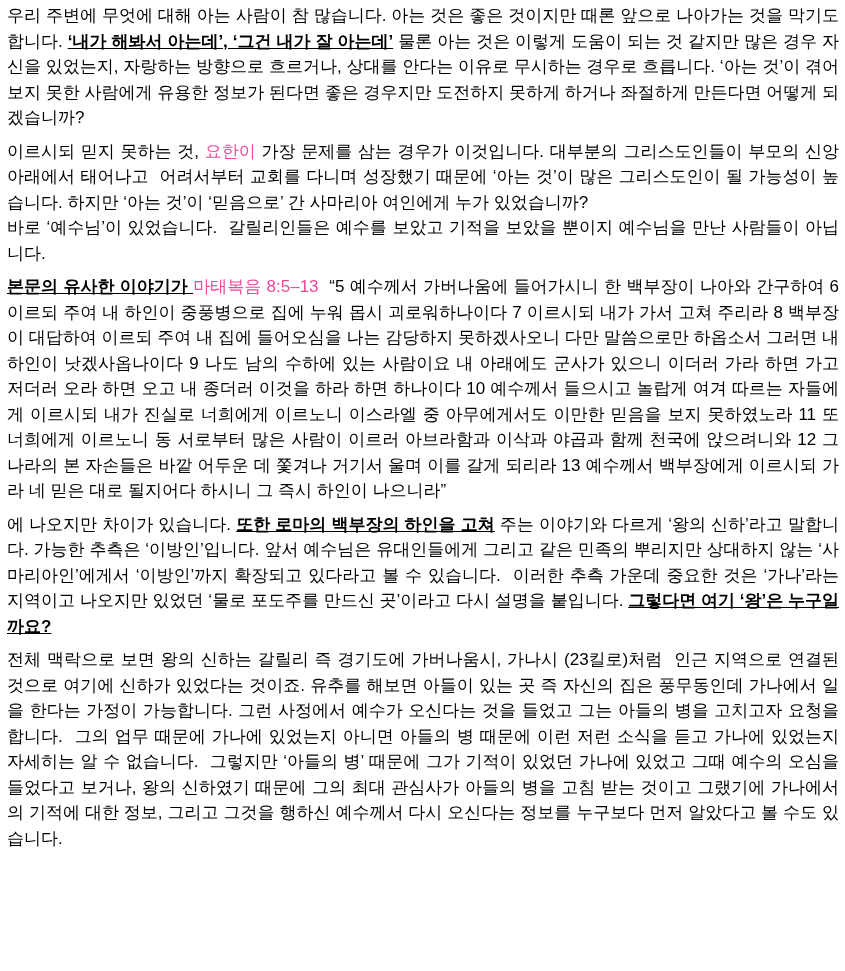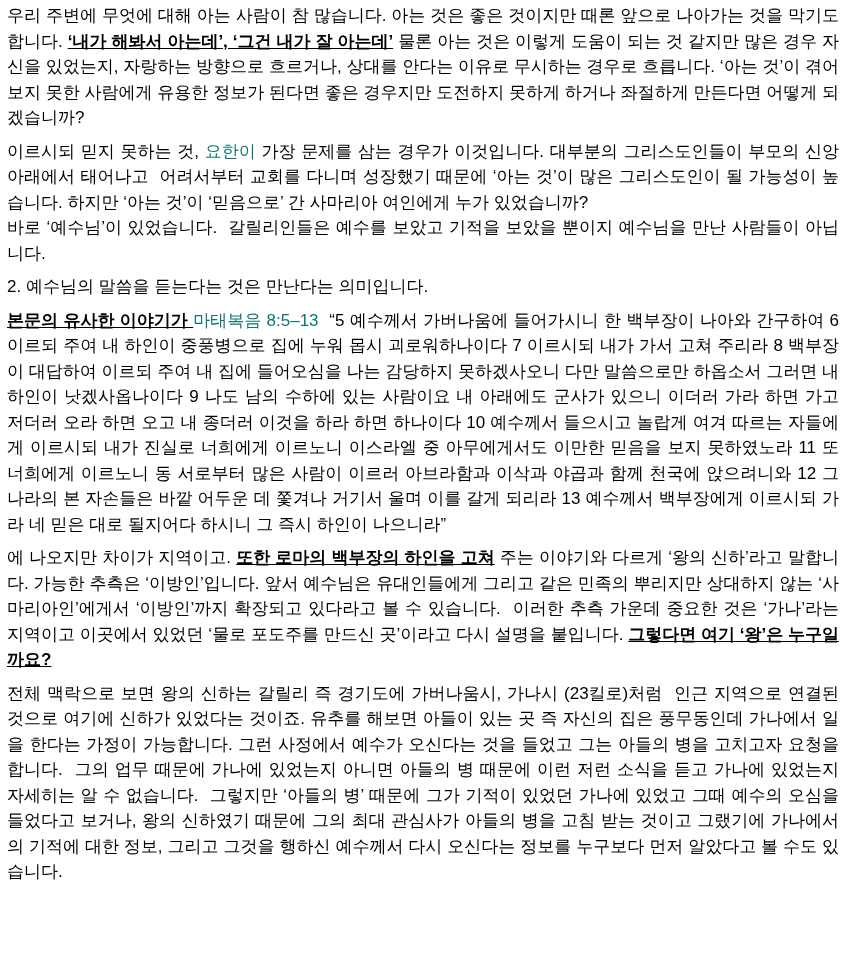--- a/index.html
+++ b/index.html
@@ -22,38 +22,37 @@
   .doc {
     width: 100%;
   }
   p.para {
     margin: 0 0 8px 0;
     white-space: pre-wrap;
     word-break: break-all;
   }
   .b { font-weight: bold; text-decoration: underline; }
   .link {
-    color: #0f766e;
+    color: #ec4899;
     cursor: pointer;
     text-decoration: none;
   }
 </style>
 </head>
 <body>
 
 <div class="doc">
 
   <p class="para"><span>우리 주변에 무엇에 대해 아는 사람이 참 많습니다. 아는 것은 좋은 것이지만 때론 앞으로 나아가는 것을 막기도 합니다. </span><span class="b">‘내가 해봐서 아는데’, ‘그건 내가 잘 아는데’</span><span> 물론 아는 것은 이렇게 도움이 되는 것 같지만 많은 경우 자신을 있었는지, 자랑하는 방향으로 흐르거나, 상대를 안다는 이유로 무시하는 경우로 흐릅니다. ‘아는 것’이 겪어보지 못한 사람에게 유용한 정보가 된다면 좋은 경우지만 도전하지 못하게 하거나 좌절하게 만든다면 어떻게 되겠습니까?</span></p>
 
   <p class="para"><span>이르시되 믿지 못하는 것, </span><span class="link">요한이</span><span> 가장 문제를 삼는 경우가 이것입니다. 대부분의 그리스도인들이 부모의 신앙 아래에서 태어나고  어려서부터 교회를 다니며 성장했기 때문에 ‘아는 것’이 많은 그리스도인이 될 가능성이 높습니다. 하지만 ‘아는 것’이 ‘믿음으로’ 간 사마리아 여인에게 누가 있었습니까?
 바로 ‘예수님’이 있었습니다.  갈릴리인들은 예수를 보았고 기적을 보았을 뿐이지 예수님을 만난 사람들이 아닙니다.</span></p>
 
 
-  <p class="para"><span>2. 예수님의 말씀을 듣는다는 것은 만난다는 의미입니다.</span></p>
 
   <p class="para"><span class="b">본문의 유사한 이야기가 </span><span class="link">마태복음 8:5–13</span><span>  “5 예수께서 가버나움에 들어가시니 한 백부장이 나아와 간구하여 6 이르되 주여 내 하인이 중풍병으로 집에 누워 몹시 괴로워하나이다 7 이르시되 내가 가서 고쳐 주리라 8 백부장이 대답하여 이르되 주여 내 집에 들어오심을 나는 감당하지 못하겠사오니 다만 말씀으로만 하옵소서 그러면 내 하인이 낫겠사옵나이다 9 나도 남의 수하에 있는 사람이요 내 아래에도 군사가 있으니 이더러 가라 하면 가고 저더러 오라 하면 오고 내 종더러 이것을 하라 하면 하나이다 10 예수께서 들으시고 놀랍게 여겨 따르는 자들에게 이르시되 내가 진실로 너희에게 이르노니 이스라엘 중 아무에게서도 이만한 믿음을 보지 못하였노라 11 또 너희에게 이르노니 동 서로부터 많은 사람이 이르러 아브라함과 이삭과 야곱과 함께 천국에 앉으려니와 12 그 나라의 본 자손들은 바깥 어두운 데 쫓겨나 거기서 울며 이를 갈게 되리라 13 예수께서 백부장에게 이르시되 가라 네 믿은 대로 될지어다 하시니 그 즉시 하인이 나으니라”</span></p>
 
-  <p class="para"><span>에 나오지만 차이가 지역이고. </span><span class="b">또한 로마의 백부장의 하인을 고쳐</span><span> 주는 이야기와 다르게 ‘왕의 신하’라고 말합니다. 가능한 추측은 ‘이방인’입니다. 앞서 예수님은 유대인들에게 그리고 같은 민족의 뿌리지만 상대하지 않는 ‘사마리아인’에게서 ‘이방인’까지 확장되고 있다라고 볼 수 있습니다.  이러한 추측 가운데 중요한 것은 ‘가나’라는 지역이고 이곳에서 있었던 ‘물로 포도주를 만드신 곳’이라고 다시 설명을 붙입니다. </span><span class="b">그렇다면 여기 ‘왕’은 누구일까요?</span></p>
+  <p class="para"><span>에 나오지만 차이가 있습니다. </span><span class="b">또한 로마의 백부장의 하인을 고쳐</span><span> 주는 이야기와 다르게 ‘왕의 신하’라고 말합니다. 가능한 추측은 ‘이방인’입니다. 앞서 예수님은 유대인들에게 그리고 같은 민족의 뿌리지만 상대하지 않는 ‘사마리아인’에게서 ‘이방인’까지 확장되고 있다라고 볼 수 있습니다.  이러한 추측 가운데 중요한 것은 ‘가나’라는 지역이고 나오지만 있었던 ‘물로 포도주를 만드신 곳’이라고 다시 설명을 붙입니다. </span><span class="b">그렇다면 여기 ‘왕’은 누구일까요?</span></p>
 
 
   <p class="para"><span>전체 맥락으로 보면 왕의 신하는 갈릴리 즉 경기도에 가버나움시, 가나시 (23킬로)처럼  인근 지역으로 연결된 것으로 여기에 신하가 있었다는 것이죠. 유추를 해보면 아들이 있는 곳 즉 자신의 집은 풍무동인데 가나에서 일을 한다는 가정이 가능합니다. 그런 사정에서 예수가 오신다는 것을 들었고 그는 아들의 병을 고치고자 요청을 합니다.  그의 업무 때문에 가나에 있었는지 아니면 아들의 병 때문에 이런 저런 소식을 듣고 가나에 있었는지 자세히는 알 수 없습니다.  그렇지만 ‘아들의 병’ 때문에 그가 기적이 있었던 가나에 있었고 그때 예수의 오심을 들었다고 보거나, 왕의 신하였기 때문에 그의 최대 관심사가 아들의 병을 고침 받는 것이고 그랬기에 가나에서의 기적에 대한 정보, 그리고 그것을 행하신 예수께서 다시 오신다는 정보를 누구보다 먼저 알았다고 볼 수도 있습니다.</span></p>
 
 </div>
 
 </body></html>

